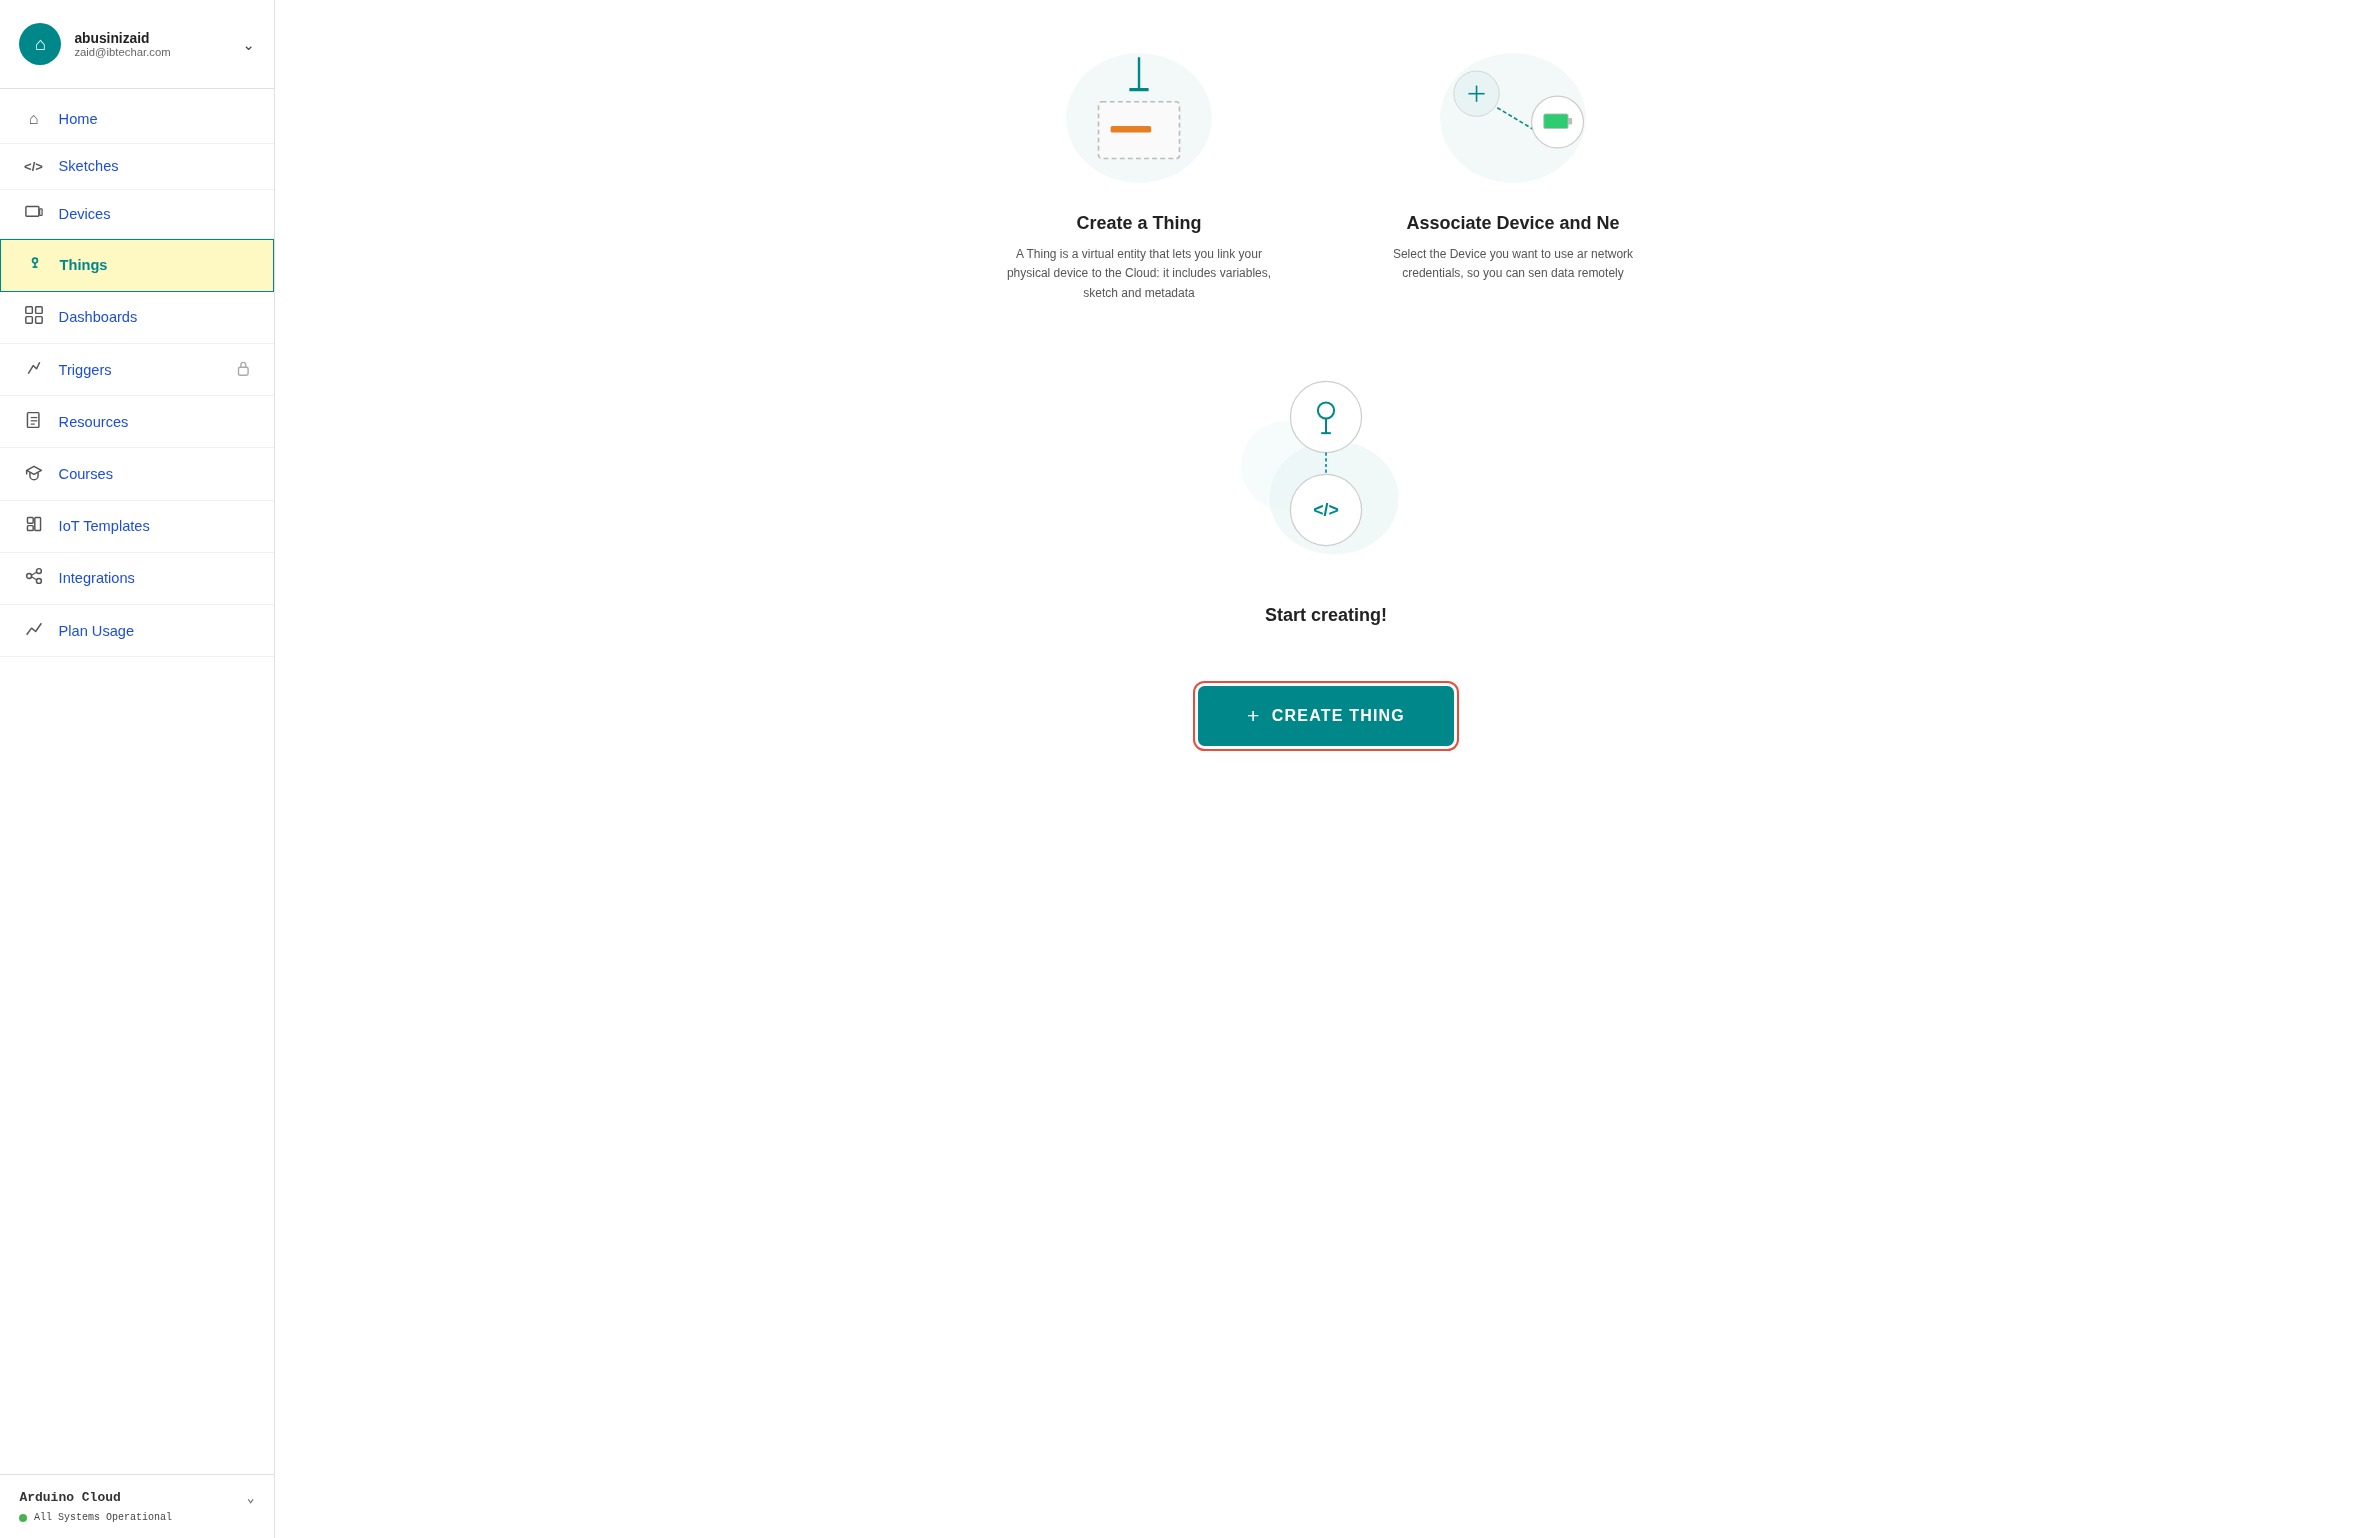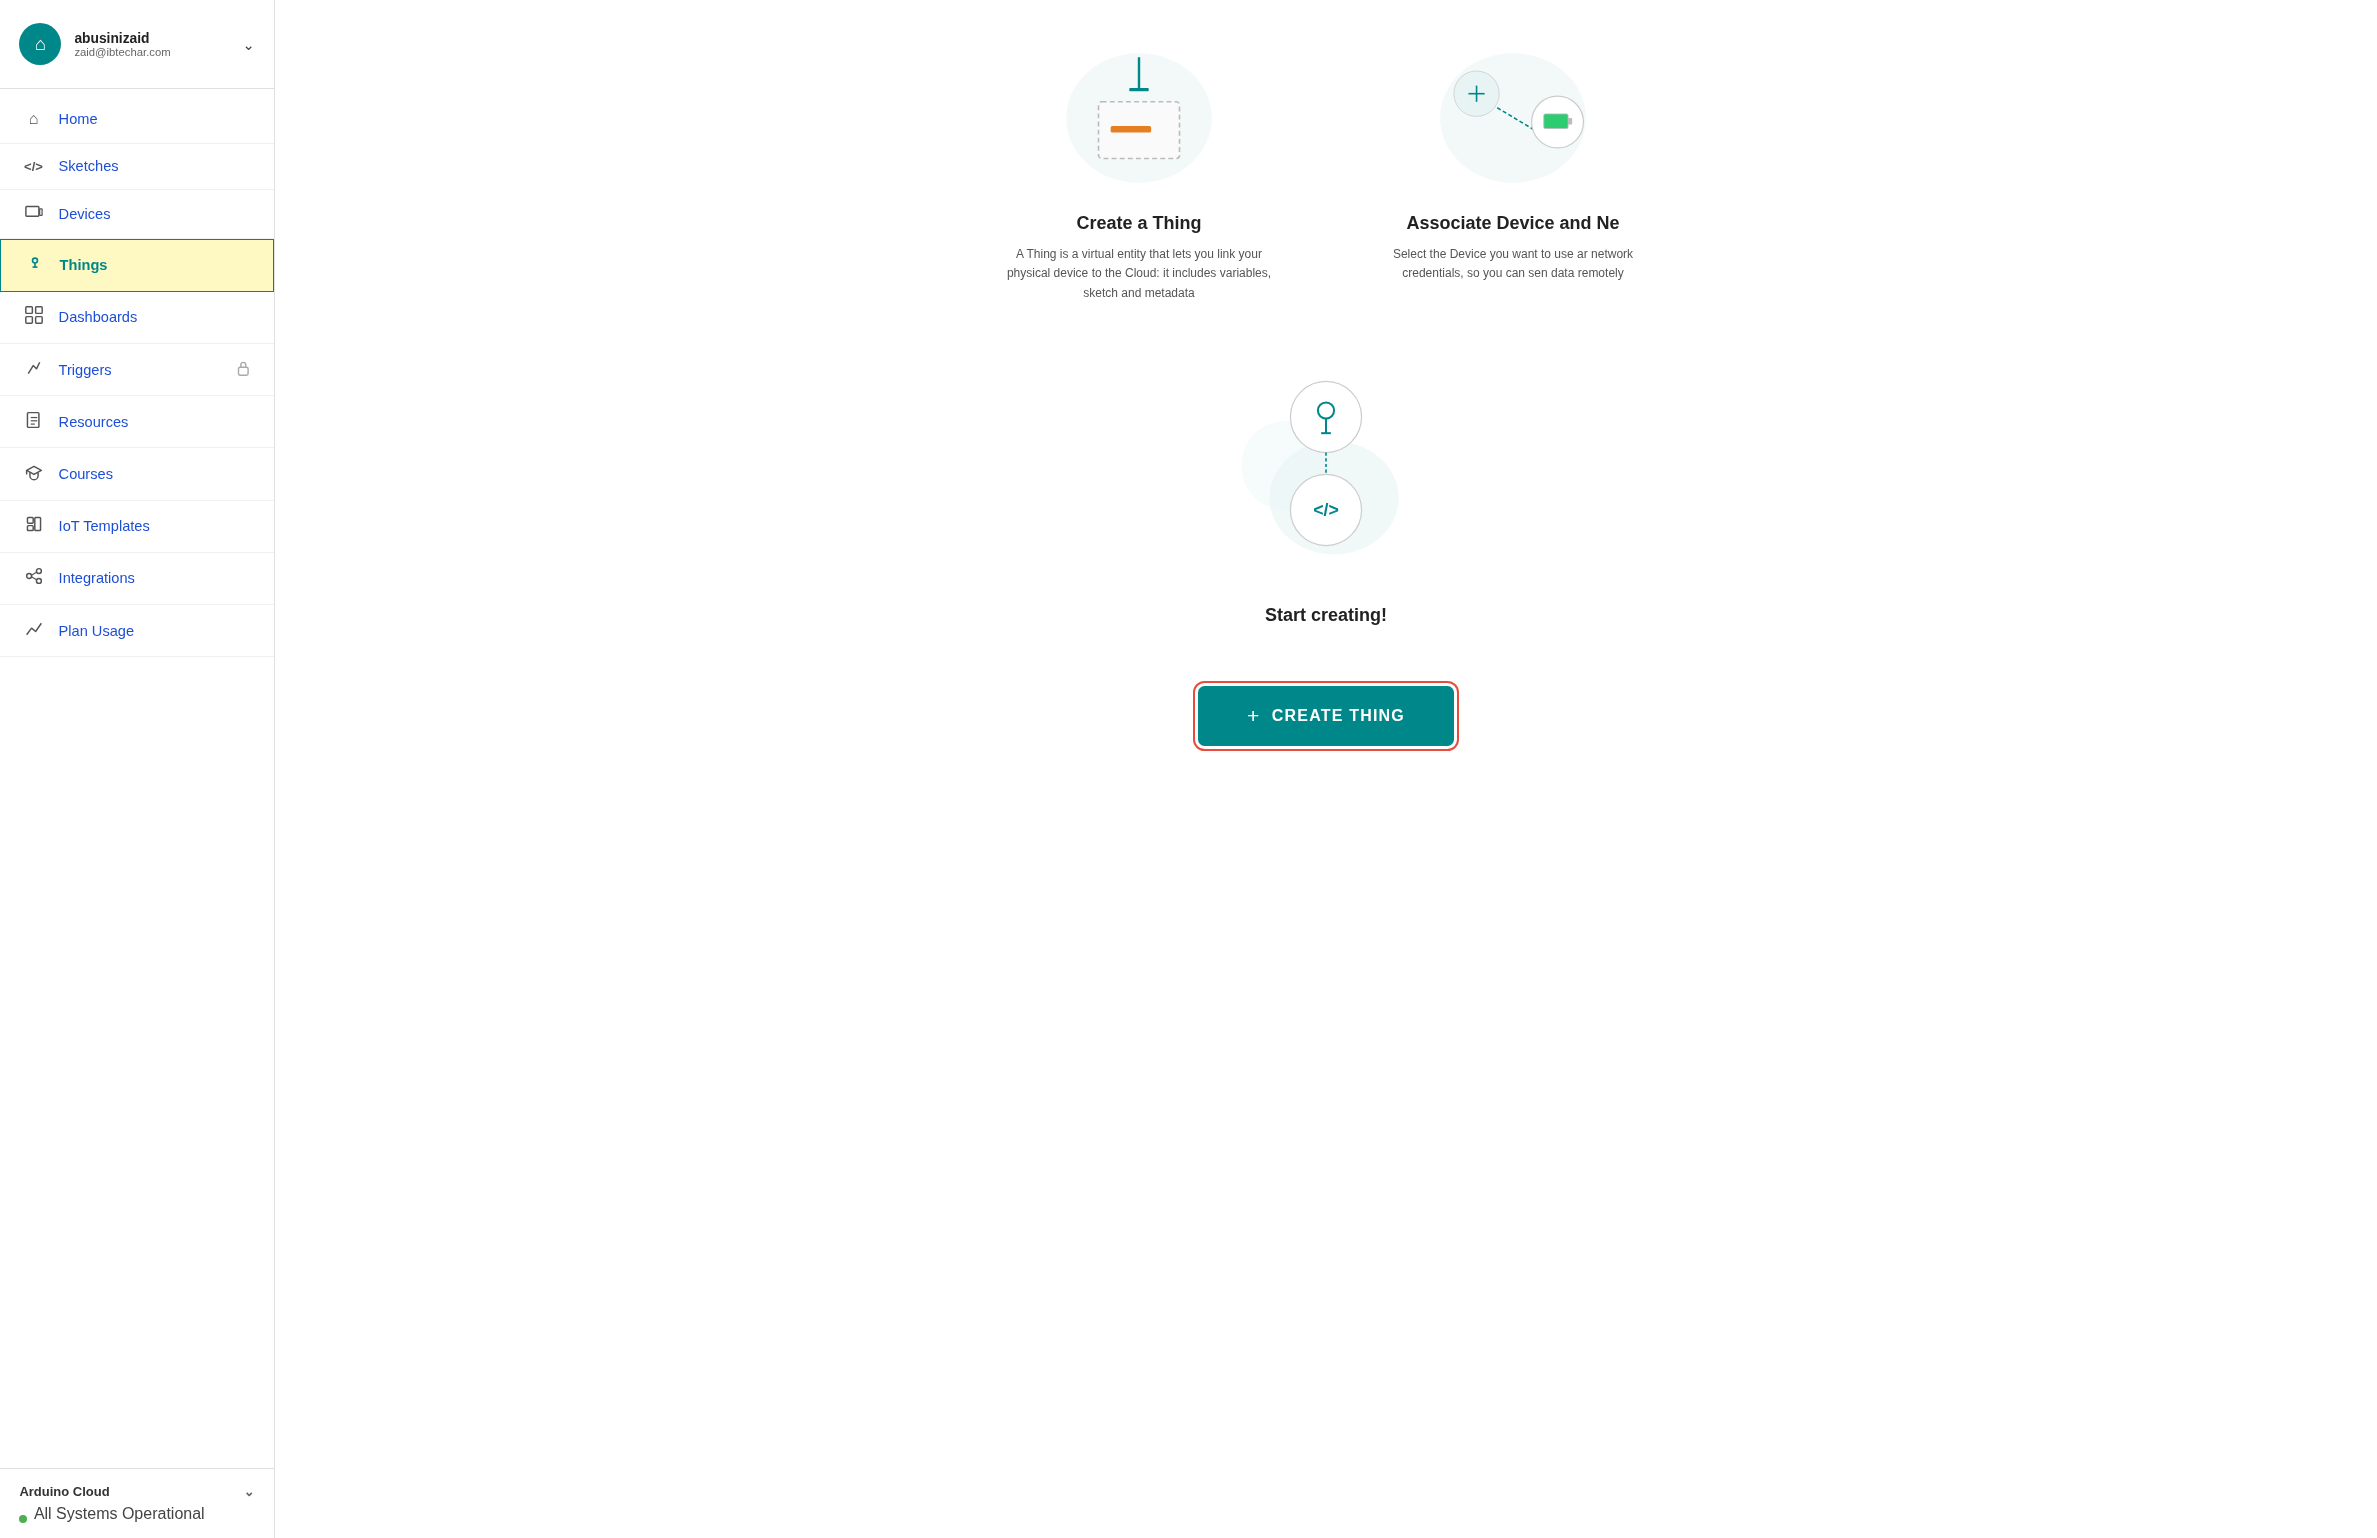--- a/index.html
+++ b/index.html
@@ -108,41 +108,42 @@
     }
 
     .nav-badge {
       color: #999;
       font-size: 14.6px;
     }
 
     .sidebar-footer {
       padding: 14.6px 19.4px;
       border-top: 0.8px solid #e0e0e0;
+      font-family: Liberation Mono, monospace;
     }
 
     .footer-title {
       font-weight: 700;
       font-size: 13px;
       color: #333;
       display: flex;
       align-items: center;
       justify-content: space-between;
     }
 
     .footer-title .chevron {
       color: #666;
     }
 
     .footer-status {
       display: flex;
-      align-items: flex-end;
+      align-items: center;
       gap: 6.5px;
       margin-top: 6.5px;
-      font-size: 16px;
+      font-size: 10px;
       color: #444;
     }
 
     .status-dot {
       width: 8px;
       height: 8px;
       border-radius: 50%;
       background: #4caf50;
       flex-shrink: 0;
     }

